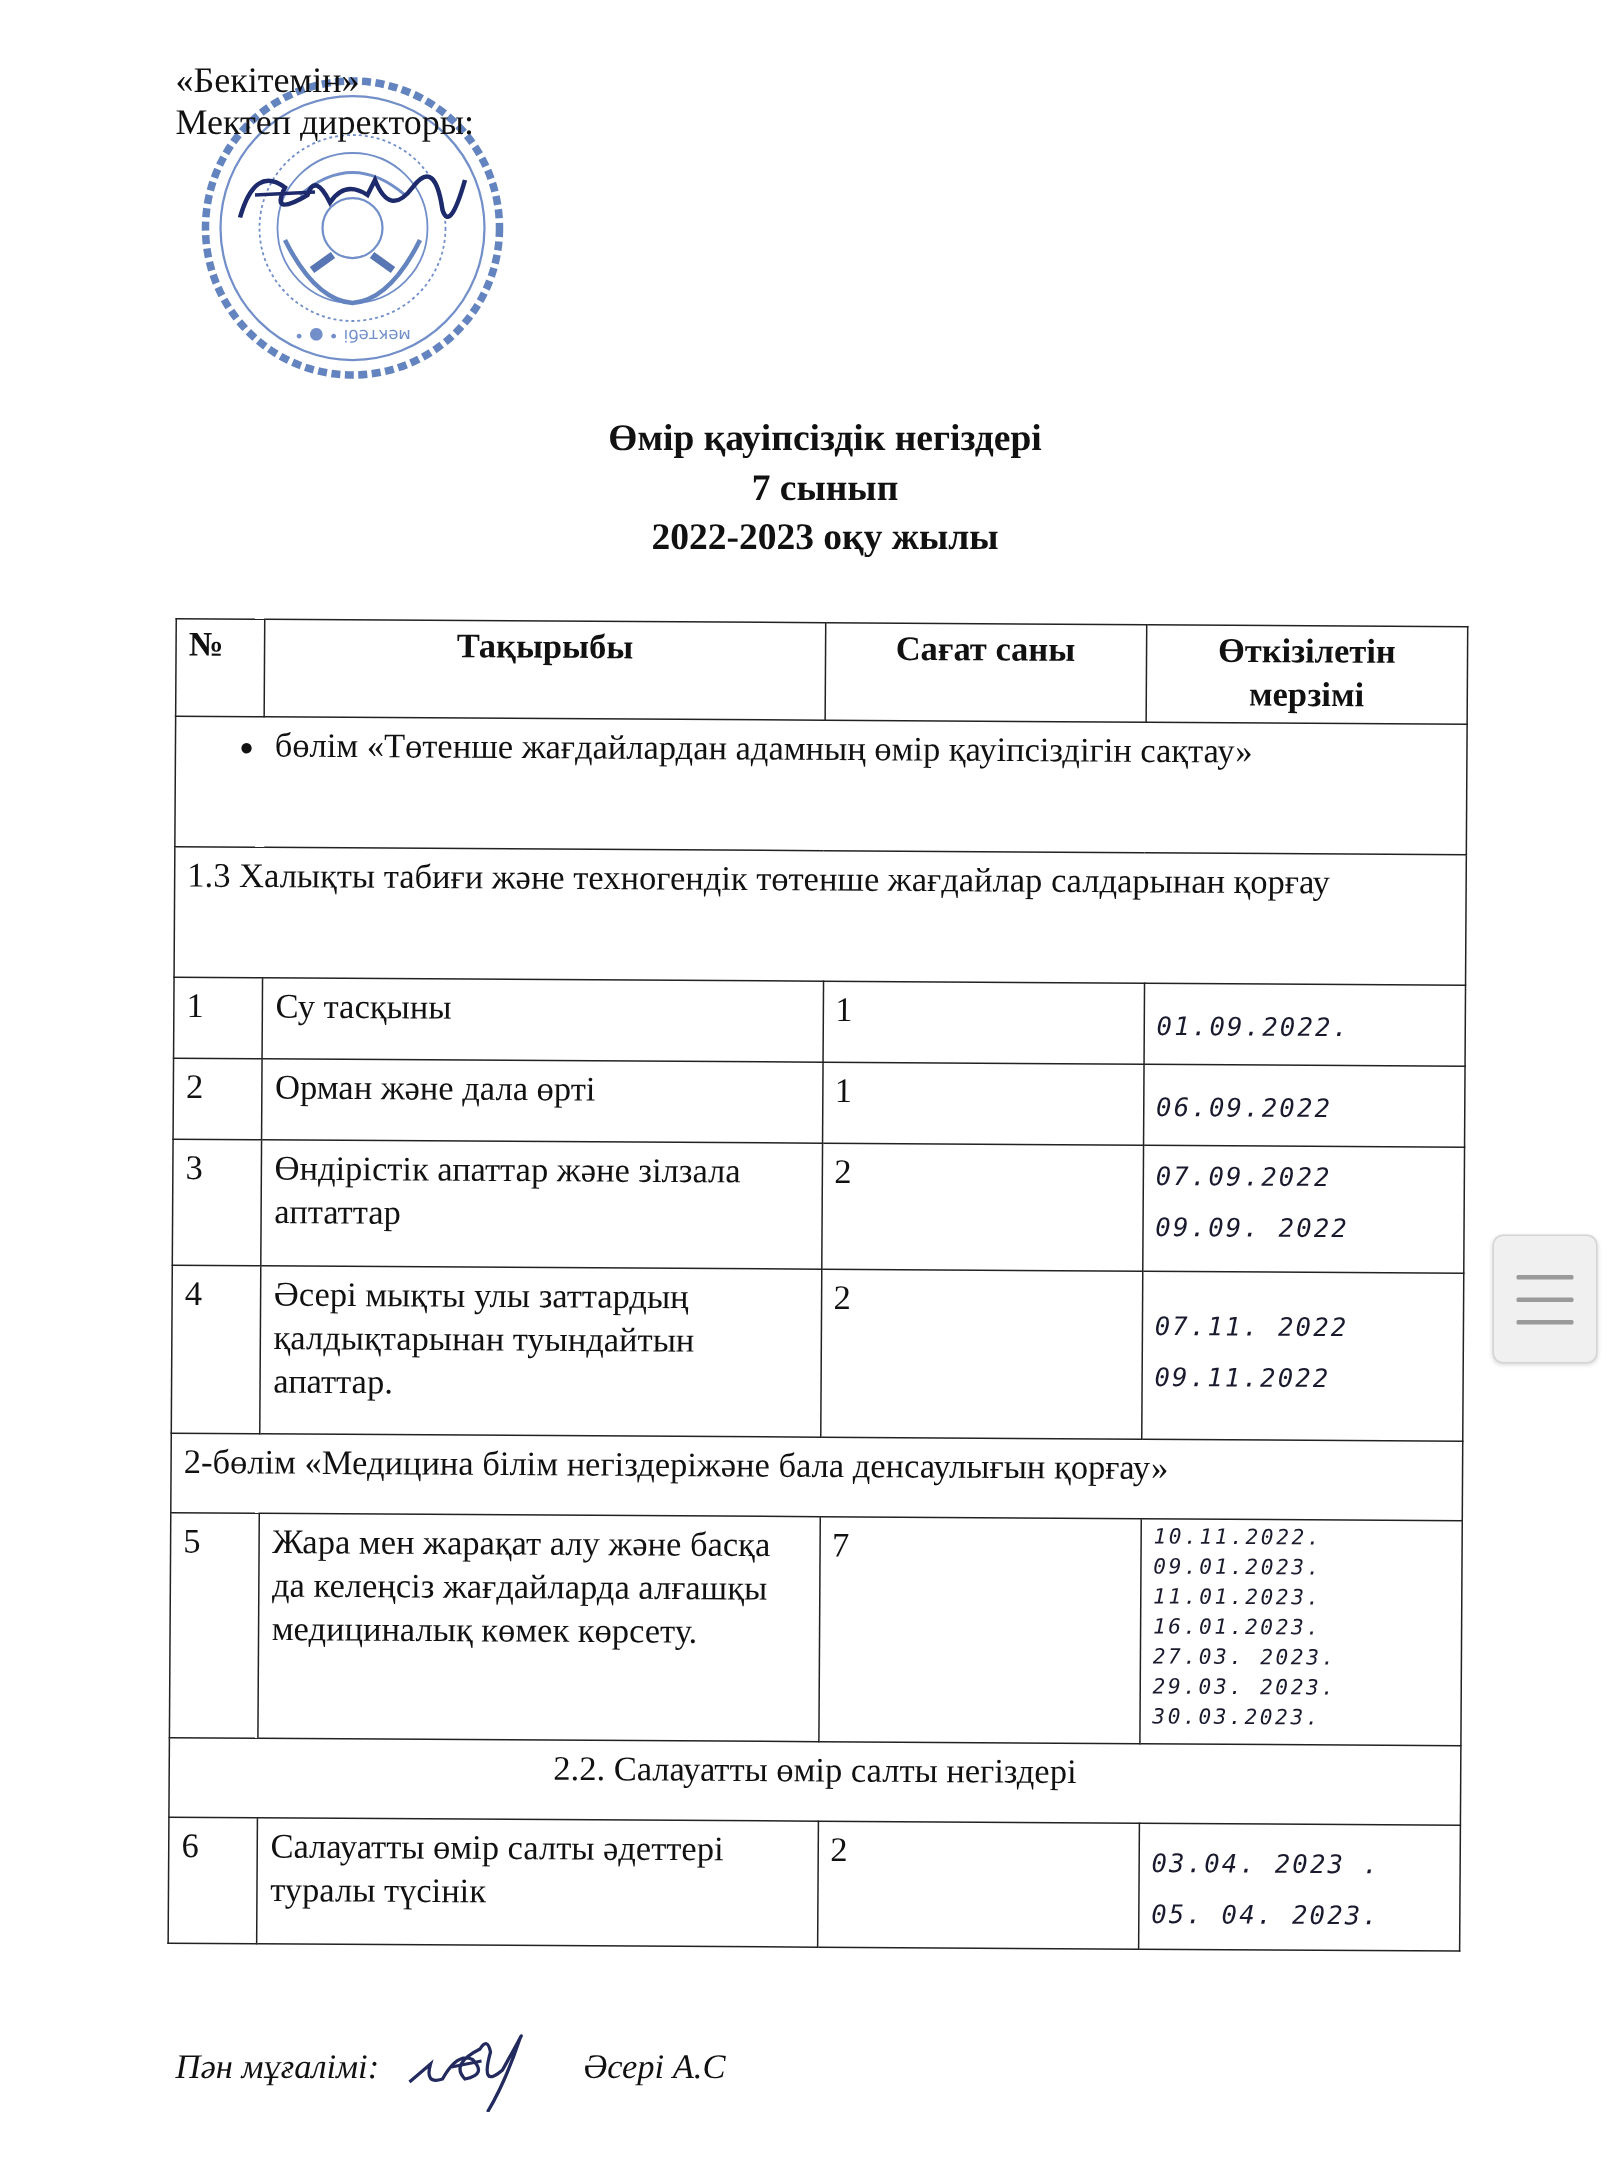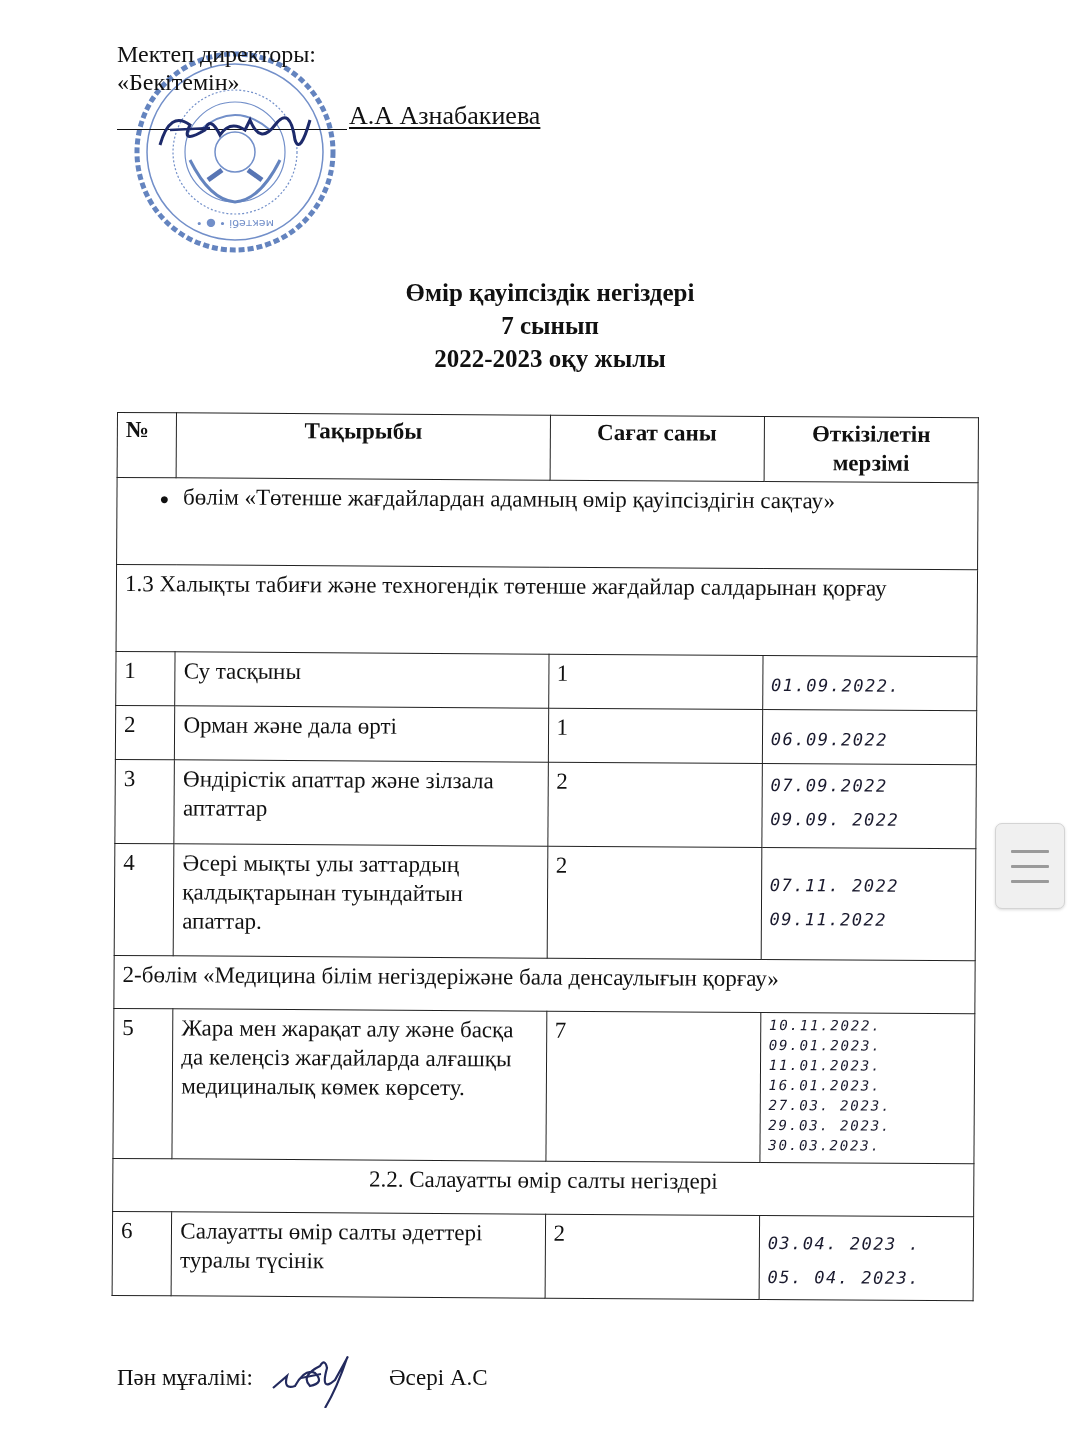--- a/index.html
+++ b/index.html
@@ -111,20 +111,21 @@
     }
     .hand.small { font-size: 14px; line-height: 20px; letter-spacing: 1.8px; }
     .date-cell-pad { padding-top: 8px !important; }
     .footer {
       position: absolute;
       left: 117px;
       top: 1348px;
       font-size: 23px;
       display: flex;
       align-items: center;
+      font-style: italic;
     }
     .footer .teacher-sig {
       width: 110px;
       height: 60px;
       margin: 0 14px 0 12px;
     }
     .menu-fab {
       position: absolute;
       left: 995px;
       top: 823px;
@@ -162,26 +163,22 @@
   <path d="M78 130 L92 120 M132 130 L118 120" stroke="#3b5ea8" stroke-width="5"></path>
   <text x="105" y="178" text-anchor="middle" font-size="11" fill="#5a7cc0" font-family="DejaVu Sans, sans-serif" transform="rotate(180 105 174)">мектебі • ● •</text>
 </svg>
 
 <svg class="signature-director" viewBox="0 0 170 60">
   <path d="M10 45 Q20 10 40 25 Q30 45 55 30 Q60 15 70 35 Q80 20 95 30 L100 20 Q110 45 125 25 Q140 5 145 40 Q150 55 160 20" fill="none" stroke="#1d2a6b" stroke-width="3"></path>
   <path d="M20 30 L60 28" stroke="#1d2a6b" stroke-width="2.5"></path>
 </svg>
 
 <div class="approval">
+  <span class="line">«Бекітемін»</span>
   <span class="line">Мектеп директоры:</span>
-  <span class="line">«Бекітемін»</span>
-  <span class="sig-line">
-    <span class="blank"></span>
-    <span class="director-name">А.А Азнабакиева</span>
-  </span>
 </div>
 
 <div class="title-block">
   <div>Өмір қауіпсіздік негіздері</div>
   <div>7 сынып</div>
   <div>2022-2023 оқу жылы</div>
 </div>
 
 <table class="plan">
   <thead>

